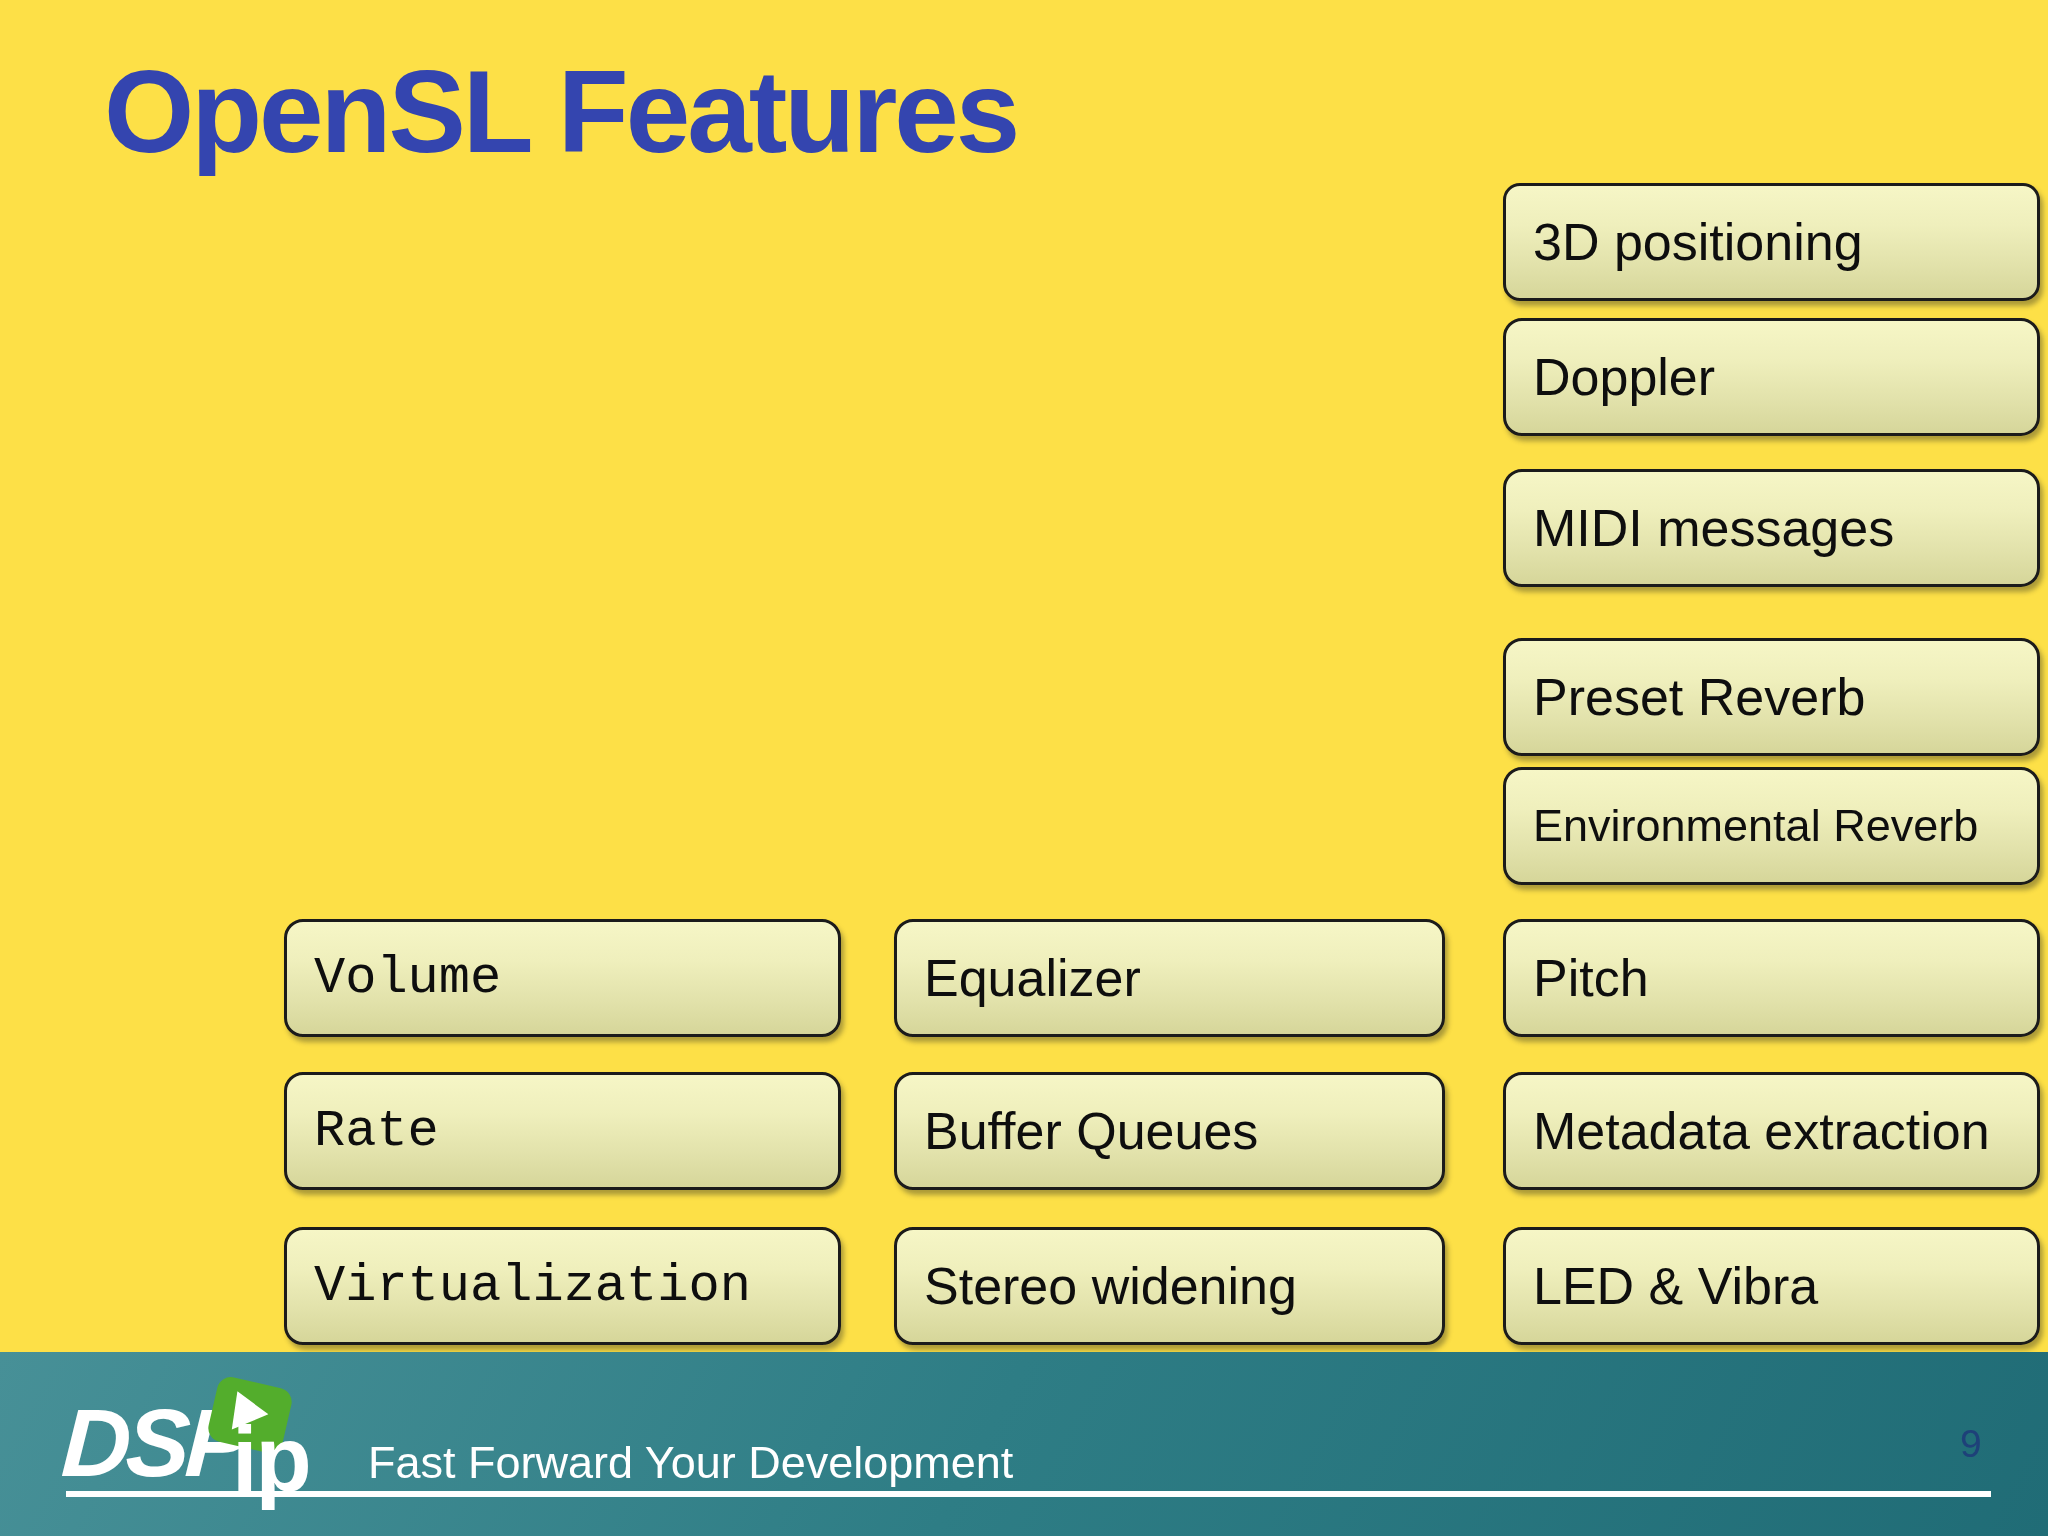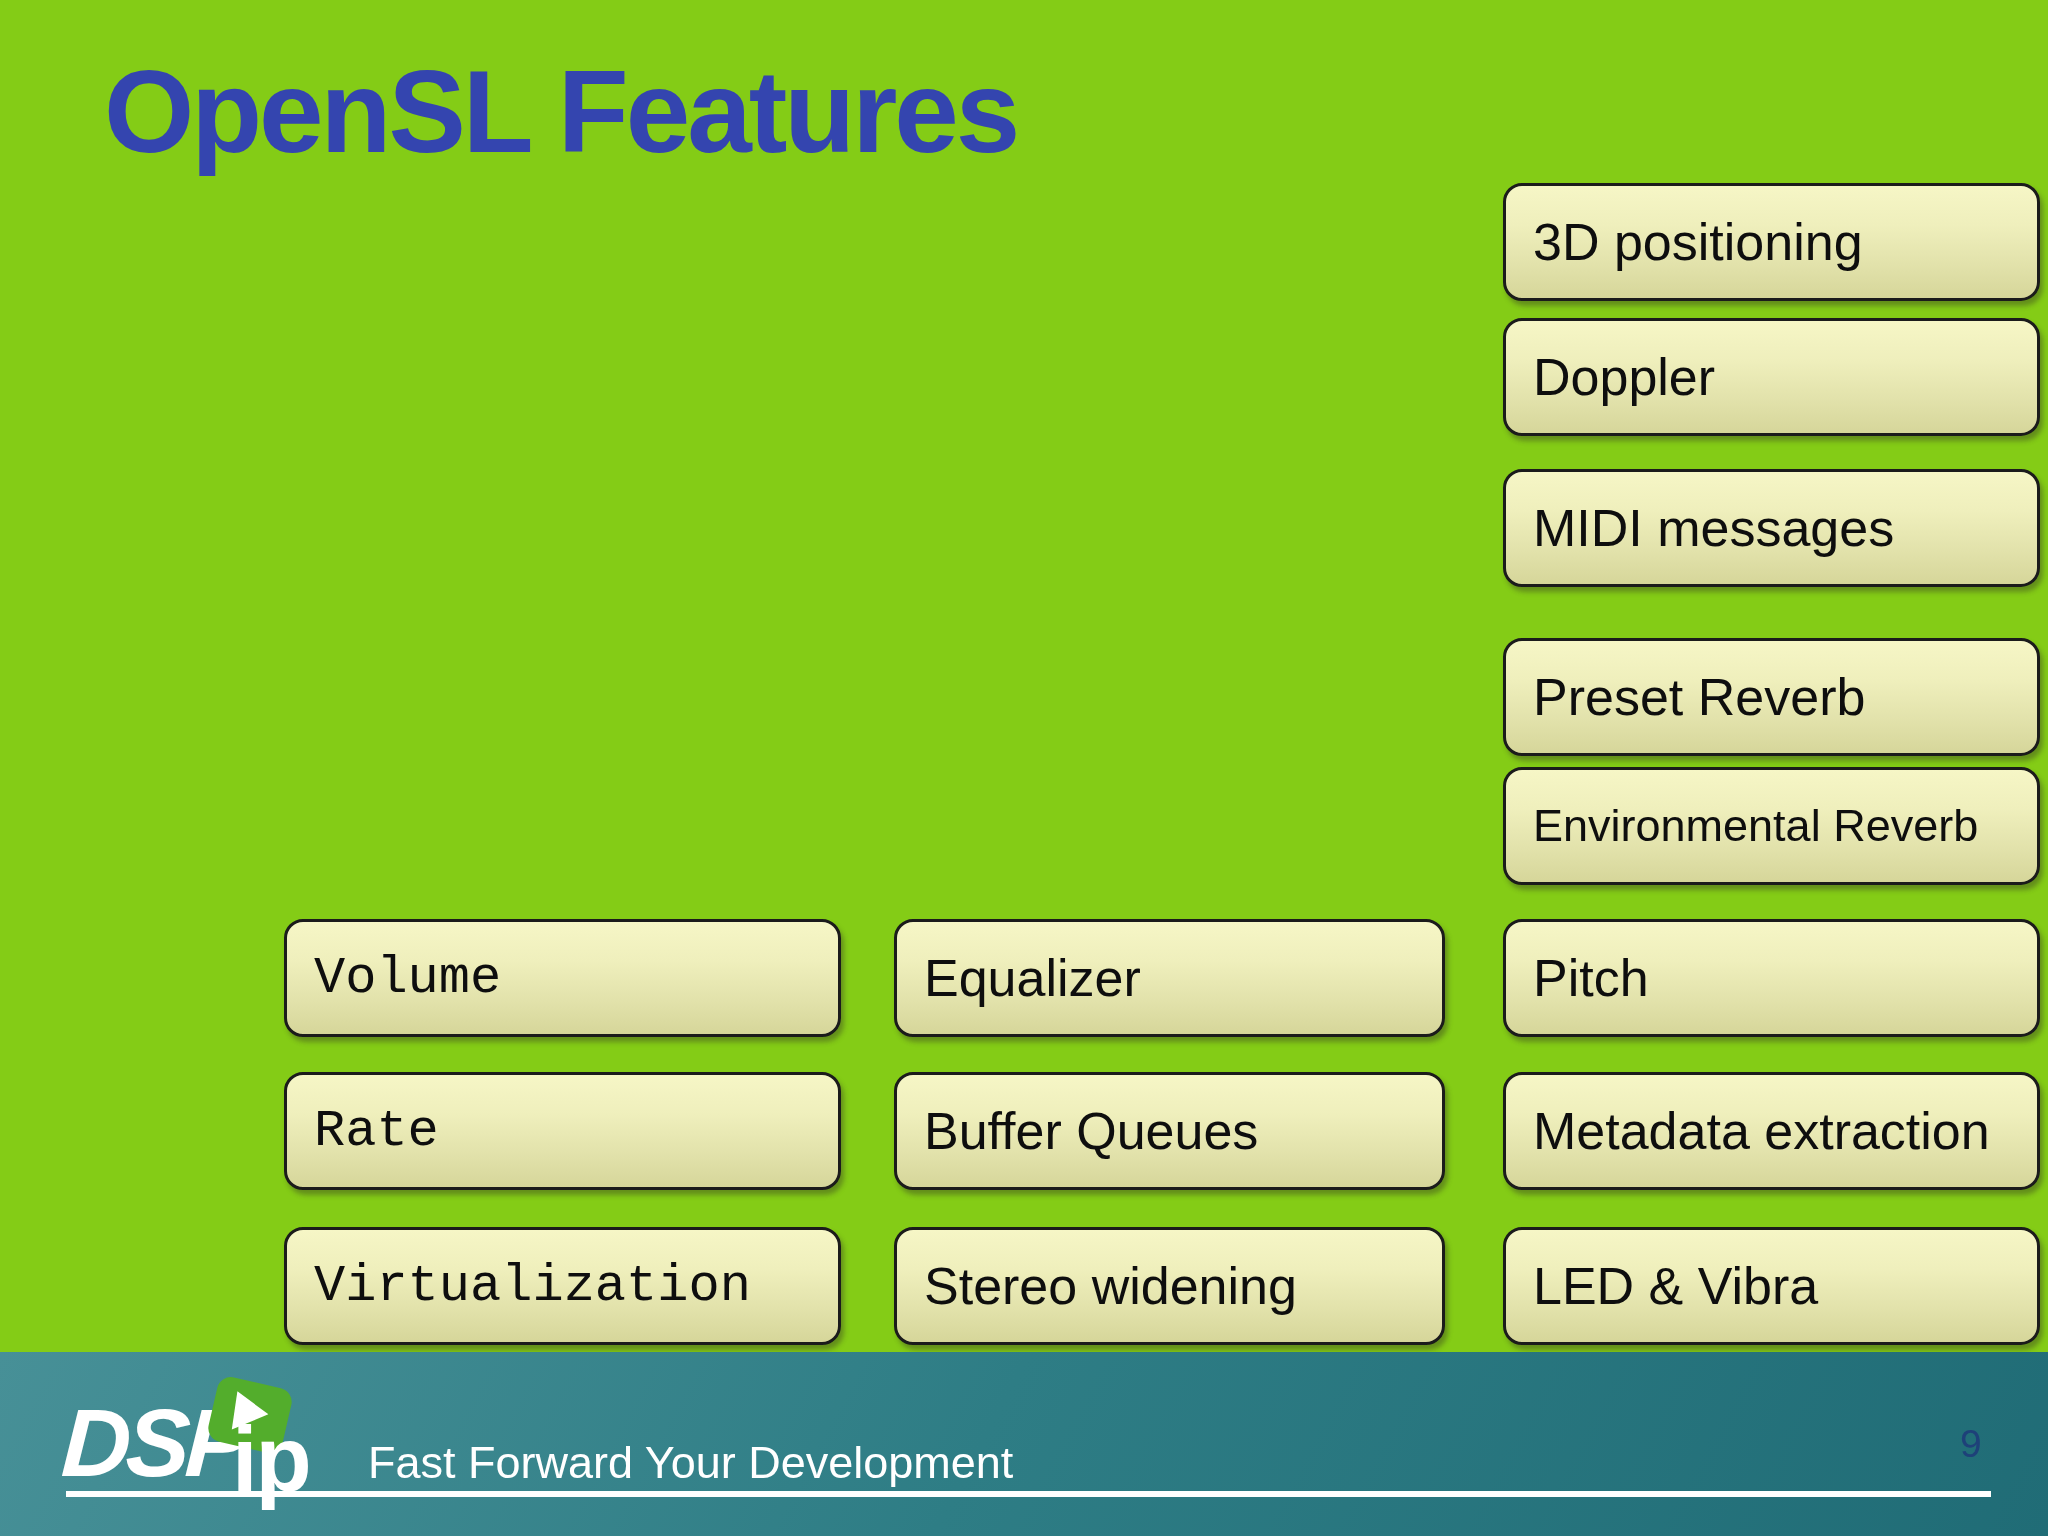--- a/index.html
+++ b/index.html
@@ -1,19 +1,19 @@
 <!DOCTYPE html>
 <html><head>
 <meta charset="utf-8">
 <style>
   html,body{margin:0;padding:0;background:#ffffff;}
   .slide{
     position:relative;
     width:2048px;height:1536px;
-    background:#84cc16;
+    background:#fde047;
     overflow:hidden;
     font-family:"Liberation Sans", sans-serif;
   }
 
   
   .title{
     position:absolute;
     left:104px; top:52px;
     font-size:116px;
     font-weight:700;
@@ -60,21 +60,21 @@
     align-items:center;
     padding-left:27px;
     font-size:52px;
     color:#0e0e0e;
     white-space:nowrap;
   }
   .fbox.small{font-size:45px;}
   .c1{left:284px;width:557px;font-family:Liberation Mono, monospace;}
   .c2{left:894px;width:551px;}
   .c3{left:1503px;width:537px;}
-  .r1{top:183px;}
+  .r1{top:183px;border-radius:17px;}
   .r2{top:318px;}
   .r3{top:469px;}
   .r4{top:638px;}
   .r5{top:767px;}
   .r6{top:919px;}
   .r7{top:1072px;}
   .r8{top:1227px;}
 
   
   .footer{

